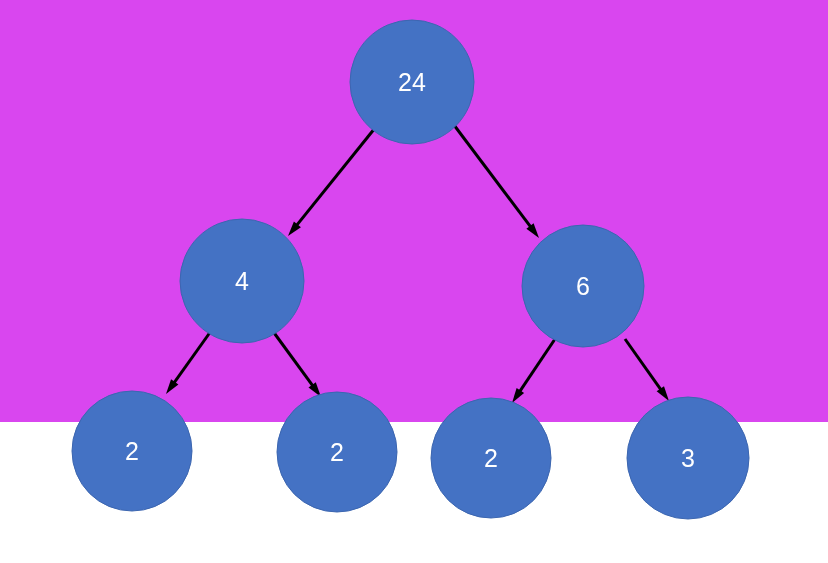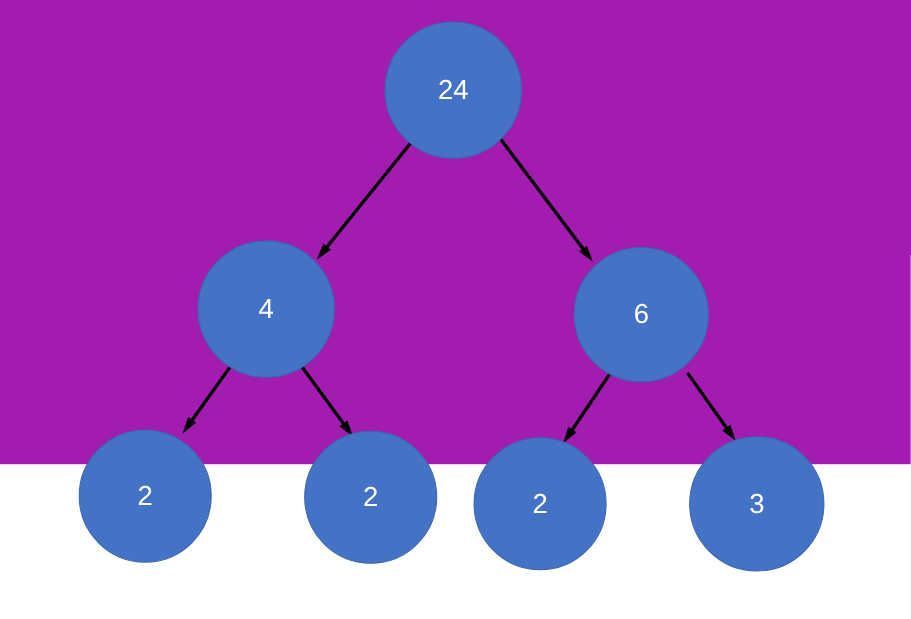--- a/index.html
+++ b/index.html
@@ -10,21 +10,21 @@
   body {
     width: 828px;
     height: 563px;
     font-family: "Liberation Sans", sans-serif;
     overflow: hidden;
   }
   #canvas {
     position: relative;
     width: 828px;
     height: 422px;
-    background: #a21caf;
+    background: #d946ef;
   }
   #tree-svg {
     position: absolute;
     top: 0;
     left: 0;
     width: 828px;
     height: 563px;
     display: block;
   }
   .node-circle {

